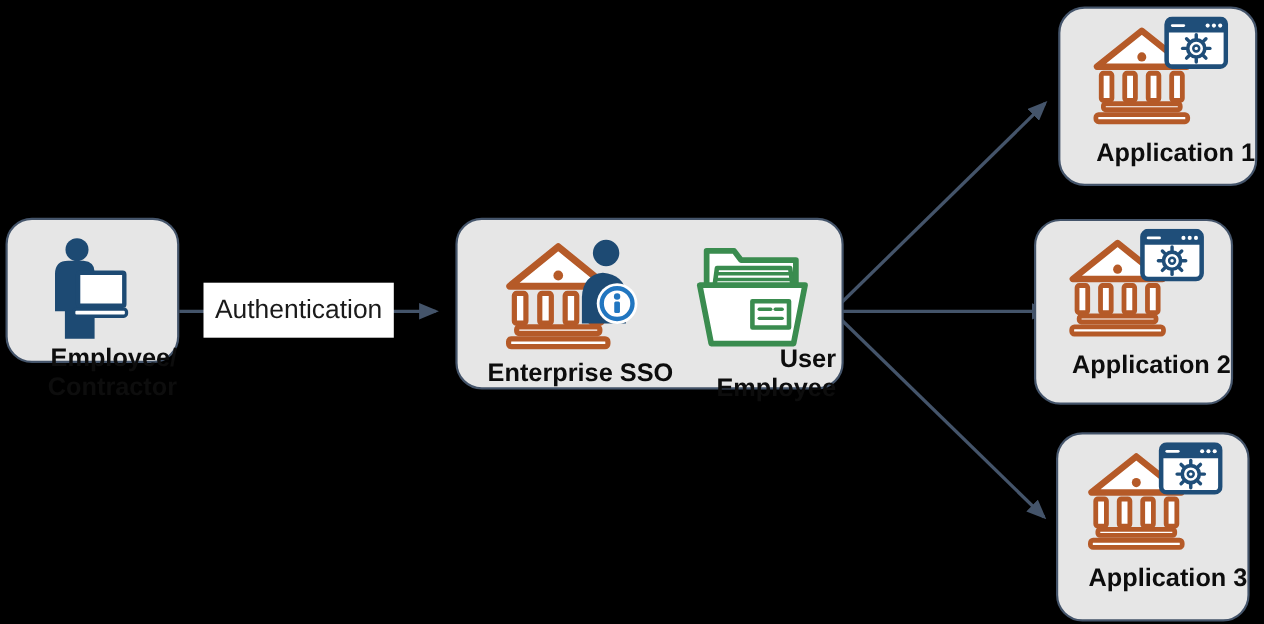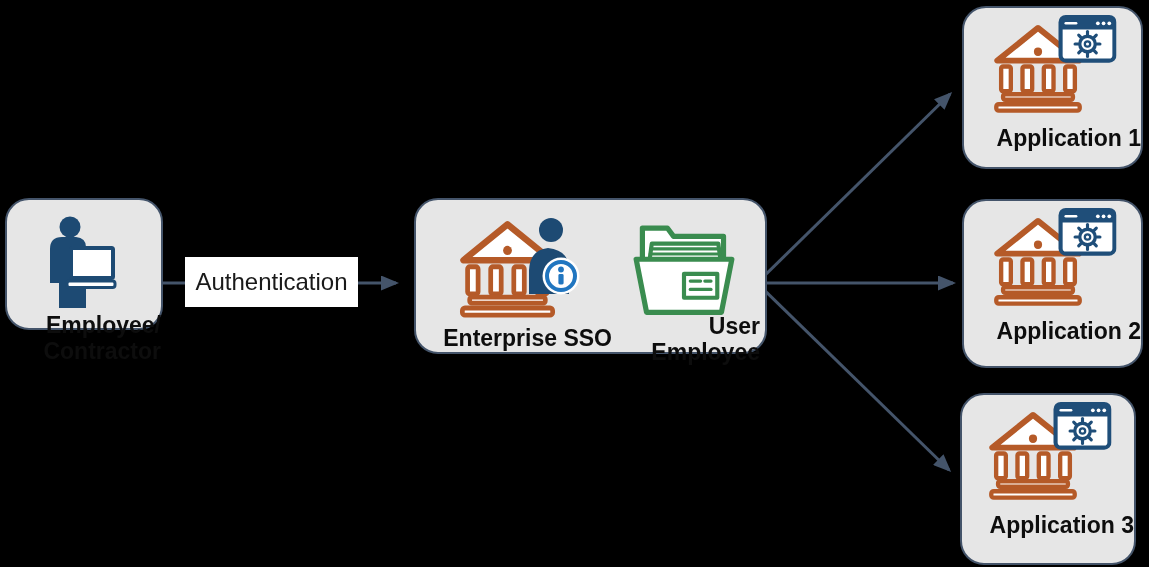--- a/index.html
+++ b/index.html
@@ -12,21 +12,21 @@
   #arrows{position:absolute;left:0;top:0;}
   .node{
     position:absolute;box-sizing:border-box;
     background:var(--node-fill);
     border:2.5px solid var(--node-border);
     border-radius:24px;
   }
   #node-employee{left:5px;top:198px;width:158px;height:132px;}
   #node-sso{left:394px;top:198px;width:353px;height:156px;margin-left:20px;}
   #node-app1{left:962px;top:6px;width:181px;height:163px;}
-  #node-app2{left:962px;top:199px;width:181px;height:169px;}
+  #node-app2{left:940px;top:199px;width:181px;height:169px;}
   #node-app3{left:960px;top:393px;width:176px;height:172px;}
   .caption{
     position:absolute;left:0;width:100%;text-align:right;
     font-weight:bold;font-size:23px;line-height:1.12;
     color:var(--caption-text);white-space:pre-line;
   }
   .caption-employee{top:113px;}
   .caption-sso{left:0;top:126px;width:196px;}
   .caption-directory{left:198px;top:114px;width:146px;}
   .caption-app{top:118px;}

